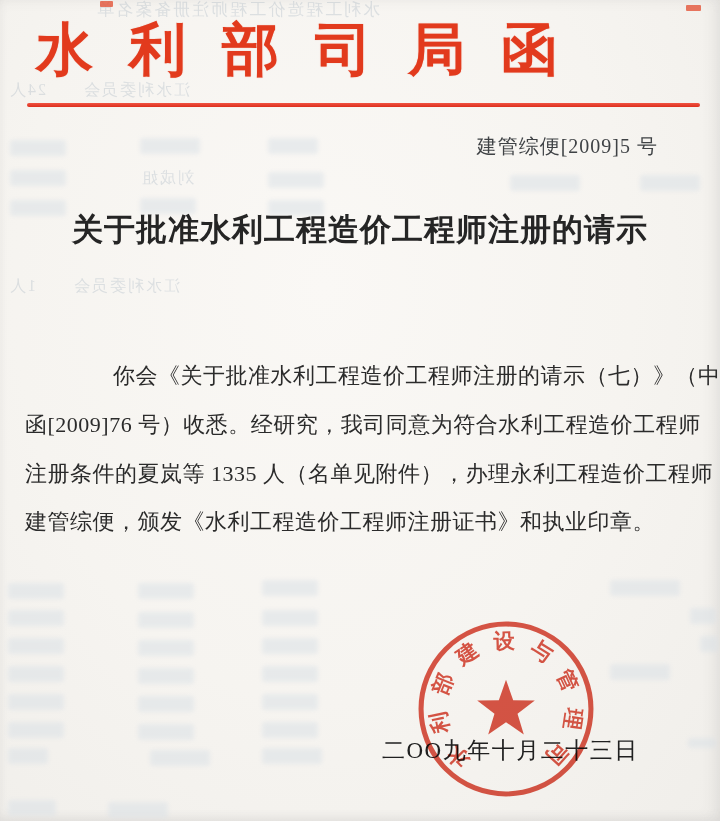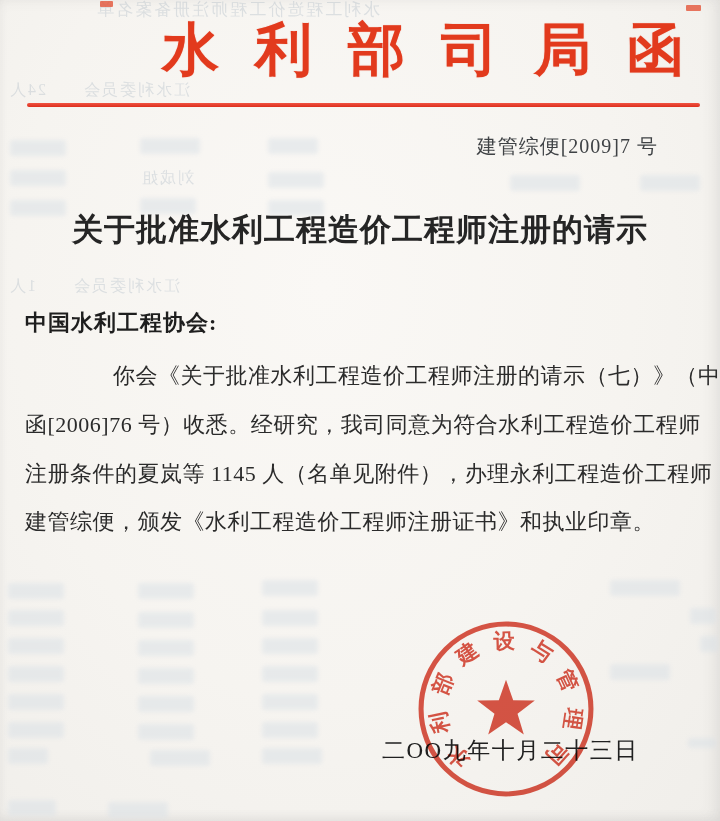--- a/index.html
+++ b/index.html
@@ -20,23 +20,23 @@
     position:absolute;color:#7d93a8;opacity:.22;filter:blur(.7px);
     font-size:16px;letter-spacing:2px;white-space:nowrap;
     transform:scaleX(-1);
   }
   .smudge{
     position:absolute;background:#d9e0e6;opacity:.5;border-radius:3px;
     filter:blur(2.2px);
   }
   
   .letterhead{
-    position:absolute;top:12px;left:0;width:720px;text-align:right;
+    position:absolute;top:12px;left:0;width:720px;text-align:left;
     font-size:57px;font-weight:bold;color:#e23a1d;
-    letter-spacing:36px;padding-left:52px;box-sizing:border-box;
+    letter-spacing:36px;padding-left:36px;box-sizing:border-box;
     white-space:nowrap;
     text-shadow:0 0 1px rgba(226,58,29,.45);
   }
   .red-rule{
     position:absolute;top:103px;left:27px;width:673px;height:4px;
     background:linear-gradient(to bottom,#f05343,#dd2f1d);
     border-radius:2px;
   }
   .doc-number{
     position:absolute;top:133px;left:0;width:658px;text-align:right;
@@ -122,30 +122,29 @@
       <div class="smudge" style="left: 8px; top: 800px; width: 48px; height: 16px;"></div>
       <div class="smudge" style="left: 108px; top: 802px; width: 60px; height: 16px;"></div>
     </div>
 
   <div class="red-tick" style="top:1px;left:100px;width:13px;height:6px;"></div>
   <div class="red-tick" style="top:5px;left:686px;width:15px;height:6px;"></div>
 
   <div class="letterhead">水利部司局函</div>
   <div class="red-rule"></div>
 
-  <div class="doc-number">建管综便[2009]7 号</div>
+  <div class="doc-number">建管综便[2009]5 号</div>
 
   <div class="doc-title">关于批准水利工程造价工程师注册的请示</div>
 
-  <div class="salutation">中国水利工程协会:</div>
 
   <div class="body-block">
     <div class="body-line indent">你会《关于批准水利工程造价工程师注册的请示（七）》（中水协</div>
-    <div class="body-line">函[2006]76 号）收悉。经研究，我司同意为符合水利工程造价工程师</div>
-    <div class="body-line">注册条件的夏岚等 1145 人（名单见附件），办理永利工程造价工程师</div>
+    <div class="body-line">函[2009]76 号）收悉。经研究，我司同意为符合水利工程造价工程师</div>
+    <div class="body-line">注册条件的夏岚等 1335 人（名单见附件），办理永利工程造价工程师</div>
     <div class="body-line">建管综便，颁发《水利工程造价工程师注册证书》和执业印章。</div>
   </div>
 
   <div class="doc-date">二OO九年十月二十三日</div>
 
   <div class="seal">
     <svg viewBox="0 0 178 178">
       <defs>
         <path id="sealArc" d="M 54.6 137.1 A 60 60 0 1 1 123.4 137.1" fill="none"></path>
       </defs>

